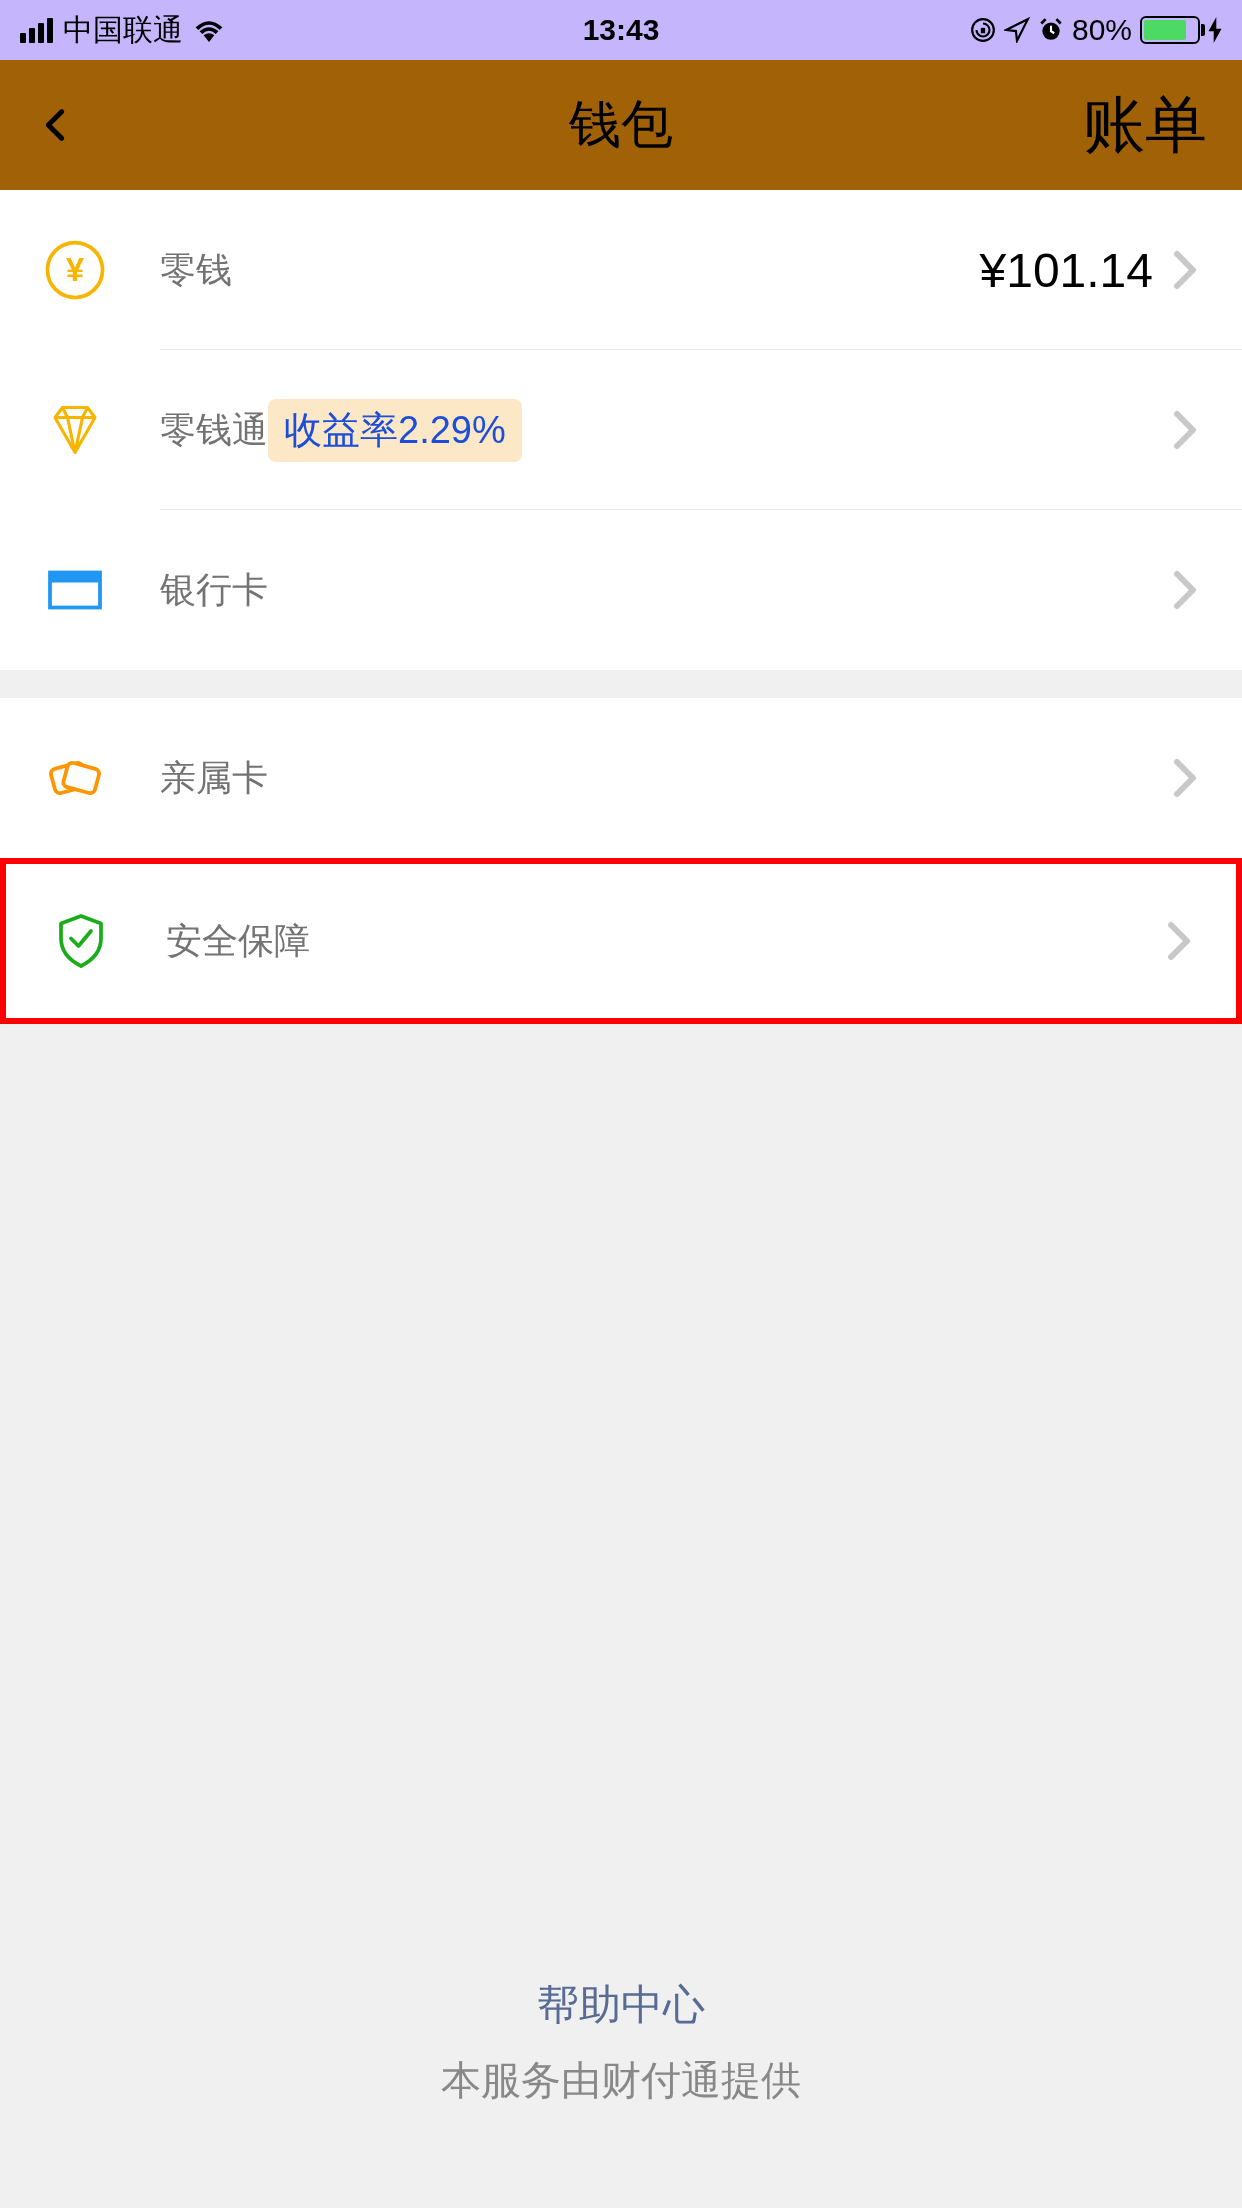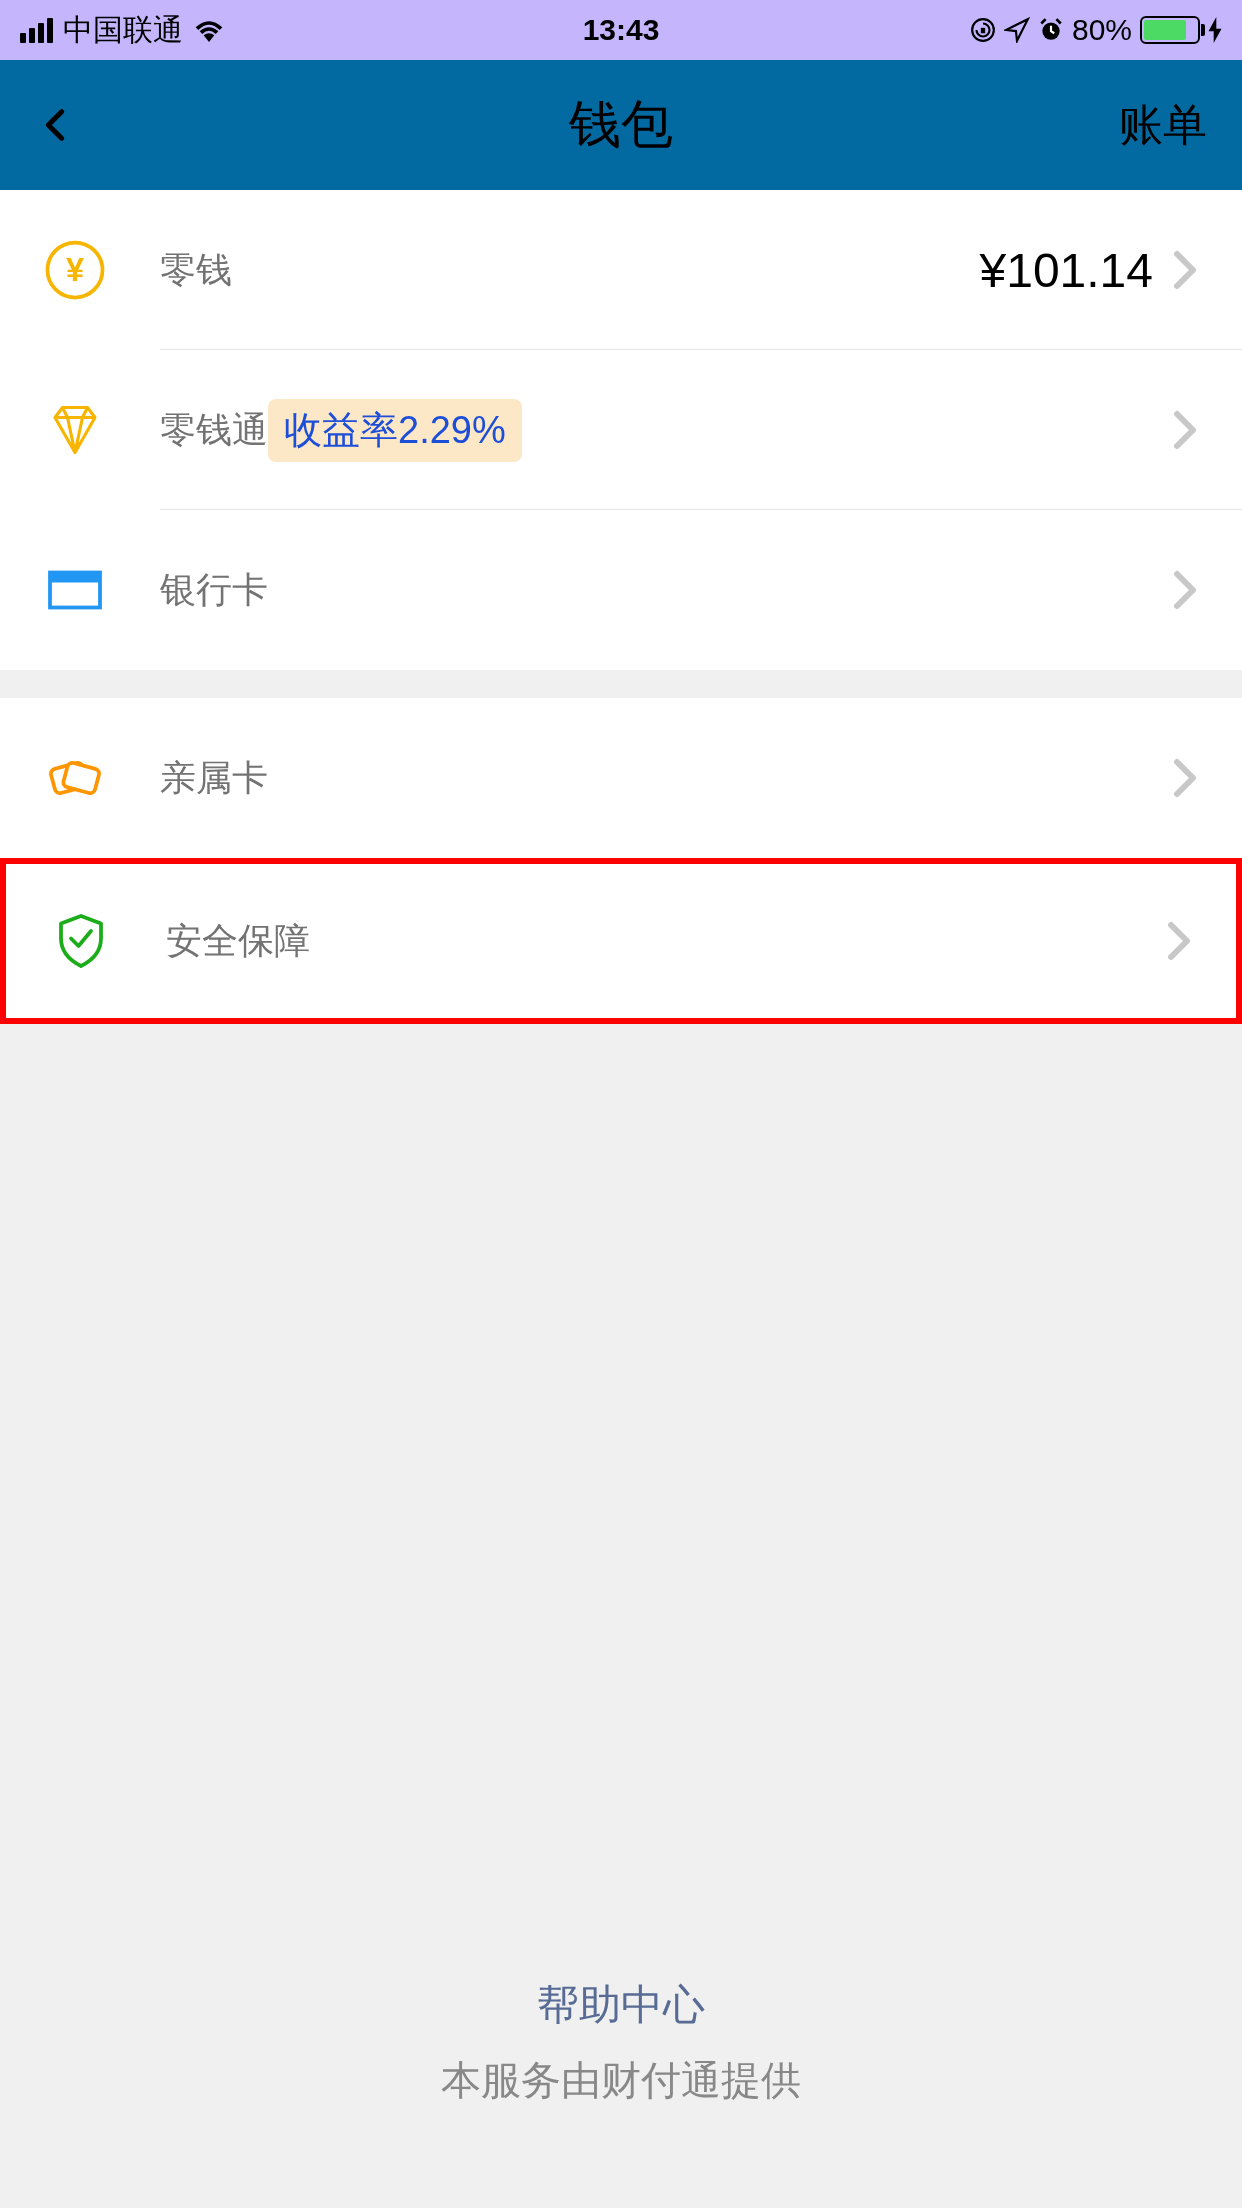--- a/index.html
+++ b/index.html
@@ -84,33 +84,33 @@
       height: 100%;
       background: #4cd964;
       border-radius: 2px;
     }
     .nav-bar {
       height: 130px;
       display: flex;
       align-items: center;
       justify-content: space-between;
       padding: 0 35px;
-      background: #0369a1;
+      background: #a16207;
       position: relative;
     }
     .nav-title {
       position: absolute;
       left: 50%;
       transform: translateX(-50%);
       font-size: 52px;
       font-weight: 500;
       color: #000;
     }
     .nav-right {
-      font-size: 44px;
+      font-size: 62px;
       color: #000;
     }
     .back-arrow {
       width: 40px;
       height: 40px;
     }
     .list-group {
       background: #fff;
     }
     .gap {

